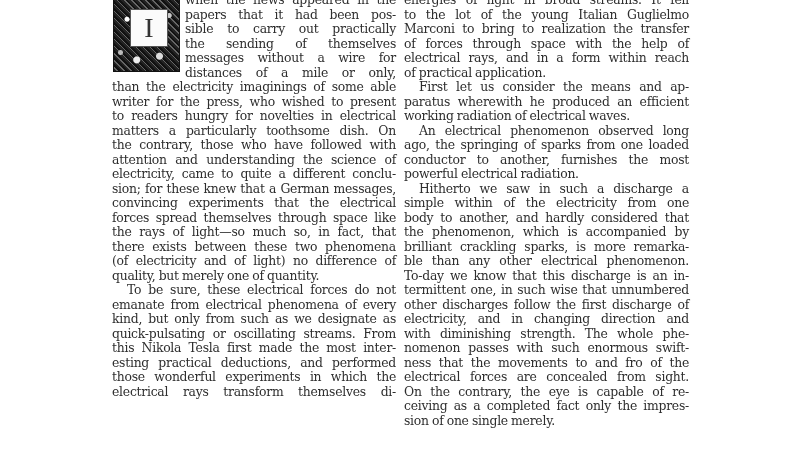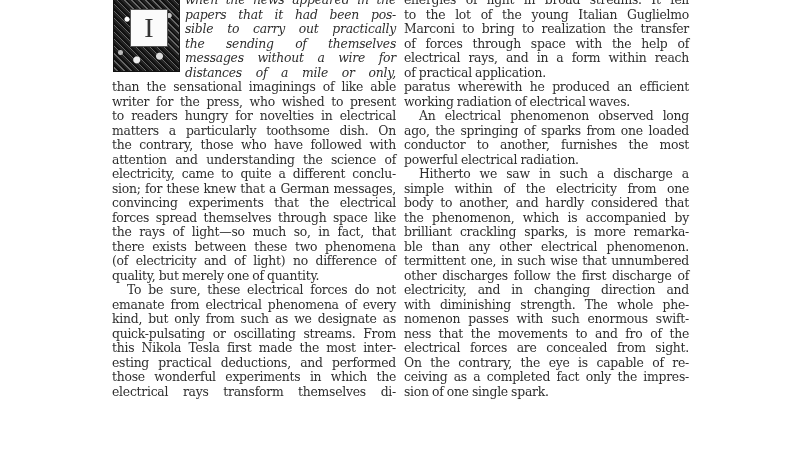--- a/index.html
+++ b/index.html
@@ -47,21 +47,20 @@
     overflow: visible;
   }
   .line.last {
     text-align-last: left;
   }
   .line.indent {
     text-indent: 15px;
   }
   .line.narrow {
     margin-left: 73px;
-    font-style: italic;
   }
   .drop-cap {
     position: absolute;
     left: 113px;
     top: -4px;
     width: 67px;
     height: 76px;
     background:
       radial-gradient(circle at 20% 30%, #fff 0 2px, transparent 3px),
       radial-gradient(circle at 70% 80%, #ddd 0 3px, transparent 4px),
@@ -99,21 +98,21 @@
     <div class="drop-cap-inner">I</div>
   </div>
 
   <div class="column col-left">
     <span class="line narrow">when the news appeared in the</span>
     <span class="line narrow">papers that it had been pos-</span>
     <span class="line narrow">sible to carry out practically</span>
     <span class="line narrow">the sending of themselves</span>
     <span class="line narrow">messages without a wire for</span>
     <span class="line narrow">distances of a mile or only,</span>
-    <span class="line">than the sensational imaginings of like able</span>
+    <span class="line">than the electricity imaginings of some able</span>
     <span class="line">writer for the press, who wished to present</span>
     <span class="line">to readers hungry for novelties in electrical</span>
     <span class="line">matters a particularly toothsome dish. On</span>
     <span class="line">the contrary, those who have followed with</span>
     <span class="line">attention and understanding the science of</span>
     <span class="line">electricity, came to quite a different conclu-</span>
     <span class="line">sion; for these knew that a German messages,</span>
     <span class="line">convincing experiments that the electrical</span>
     <span class="line">forces spread themselves through space like</span>
     <span class="line">the rays of light—so much so, in fact, that</span>
@@ -130,37 +129,39 @@
     <span class="line">electrical rays transform themselves di-</span>
   </div>
 
   <div class="column col-right">
     <span class="line">energies of light in broad streams. It fell</span>
     <span class="line">to the lot of the young Italian Guglielmo</span>
     <span class="line">Marconi to bring to realization the transfer</span>
     <span class="line">of forces through space with the help of</span>
     <span class="line">electrical rays, and in a form within reach</span>
     <span class="line last">of practical application.</span>
+    <span class="line indent">First let us consider the means and ap-</span>
     <span class="line">paratus wherewith he produced an efficient</span>
     <span class="line last">working radiation of electrical waves.</span>
     <span class="line indent">An electrical phenomenon observed long</span>
     <span class="line">ago, the springing of sparks from one loaded</span>
     <span class="line">conductor to another, furnishes the most</span>
     <span class="line last">powerful electrical radiation.</span>
     <span class="line indent">Hitherto we saw in such a discharge a</span>
     <span class="line">simple within of the electricity from one</span>
     <span class="line">body to another, and hardly considered that</span>
     <span class="line">the phenomenon, which is accompanied by</span>
     <span class="line">brilliant crackling sparks, is more remarka-</span>
     <span class="line">ble than any other electrical phenomenon.</span>
+    <span class="line">To-day we know that this discharge is an in-</span>
     <span class="line">termittent one, in such wise that unnumbered</span>
     <span class="line">other discharges follow the first discharge of</span>
     <span class="line">electricity, and in changing direction and</span>
     <span class="line">with diminishing strength. The whole phe-</span>
     <span class="line">nomenon passes with such enormous swift-</span>
     <span class="line">ness that the movements to and fro of the</span>
     <span class="line">electrical forces are concealed from sight.</span>
     <span class="line">On the contrary, the eye is capable of re-</span>
     <span class="line">ceiving as a completed fact only the impres-</span>
-    <span class="line last">sion of one single spark.</span>
+    <span class="line last">sion of one single merely.</span>
   </div>
 
 </div>
 
 </body></html>

